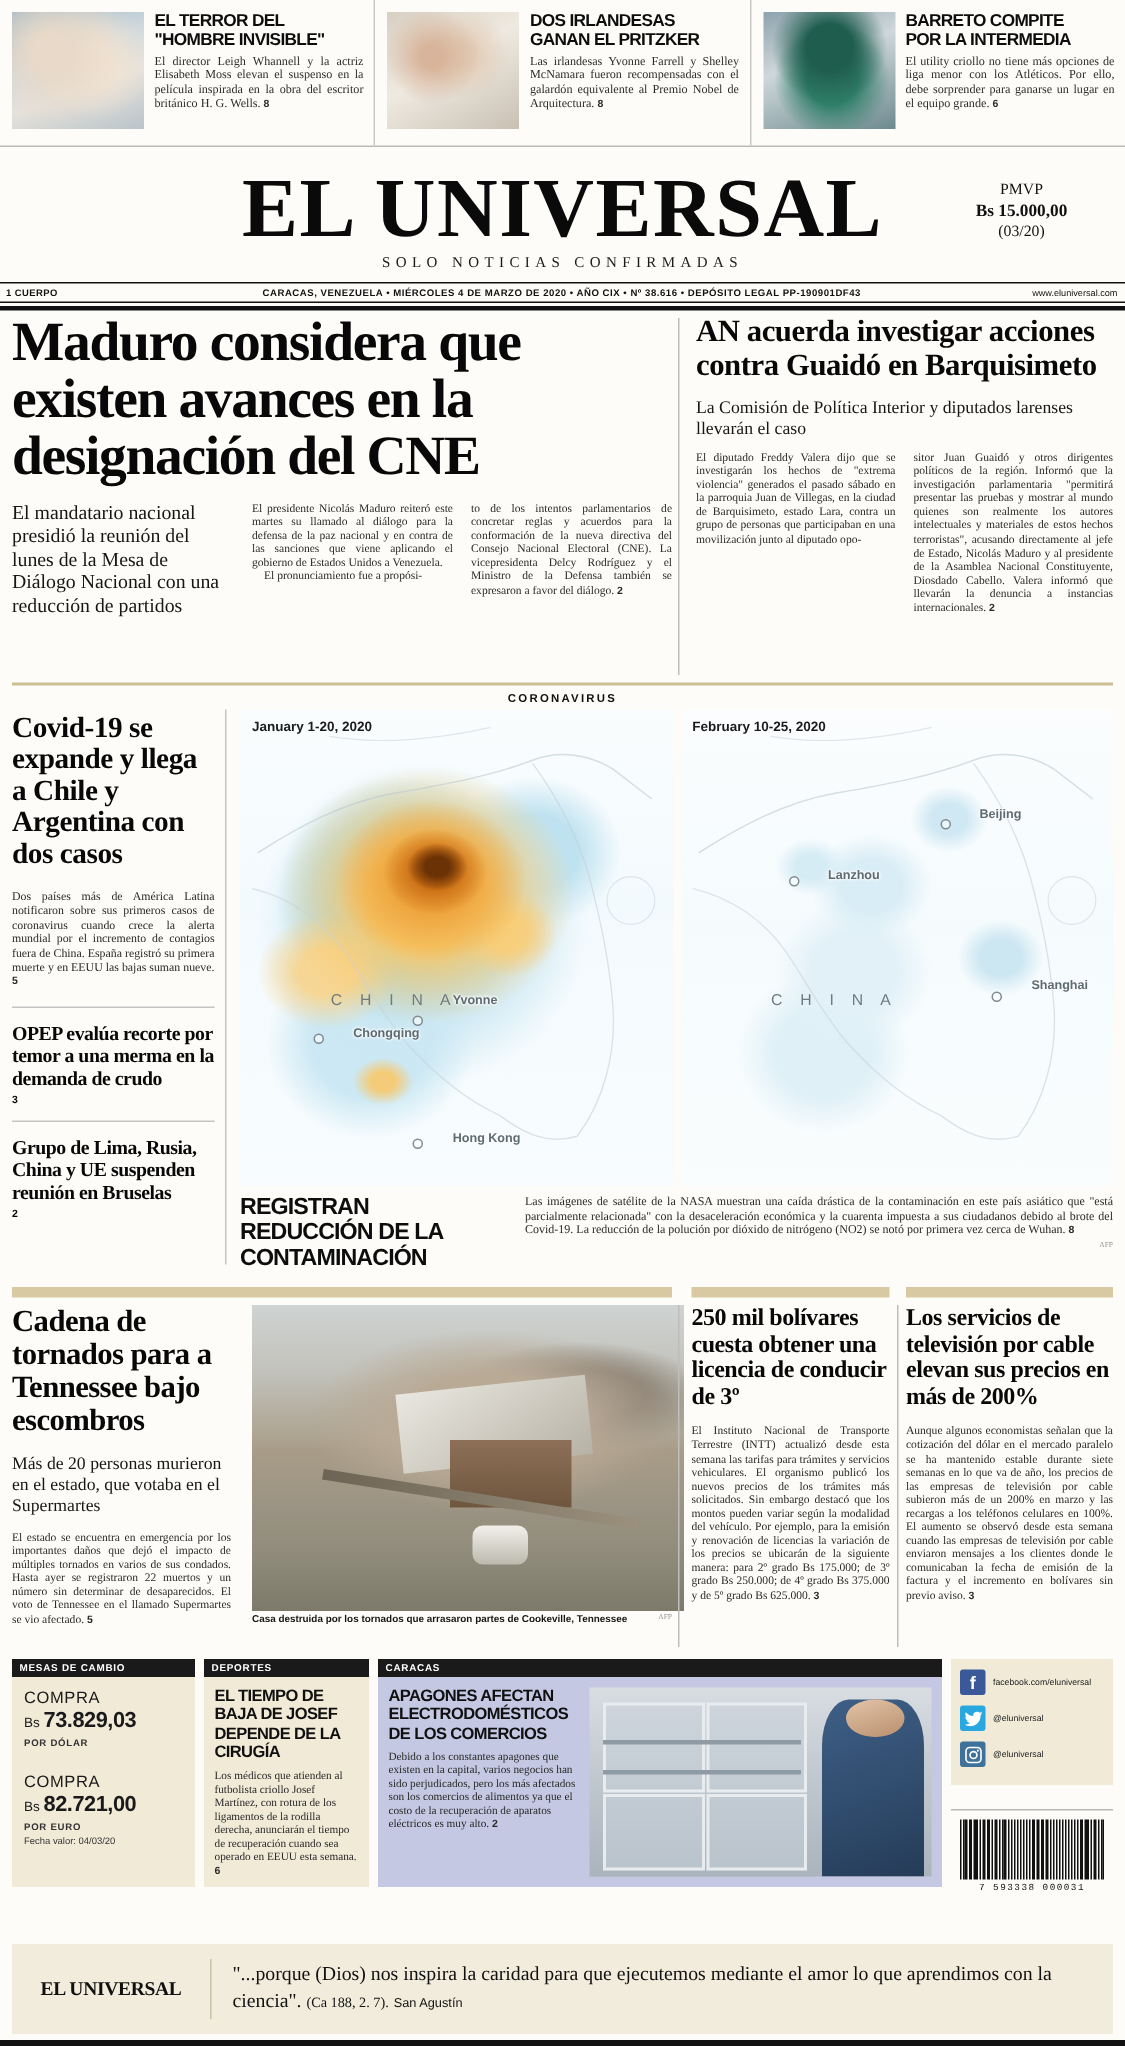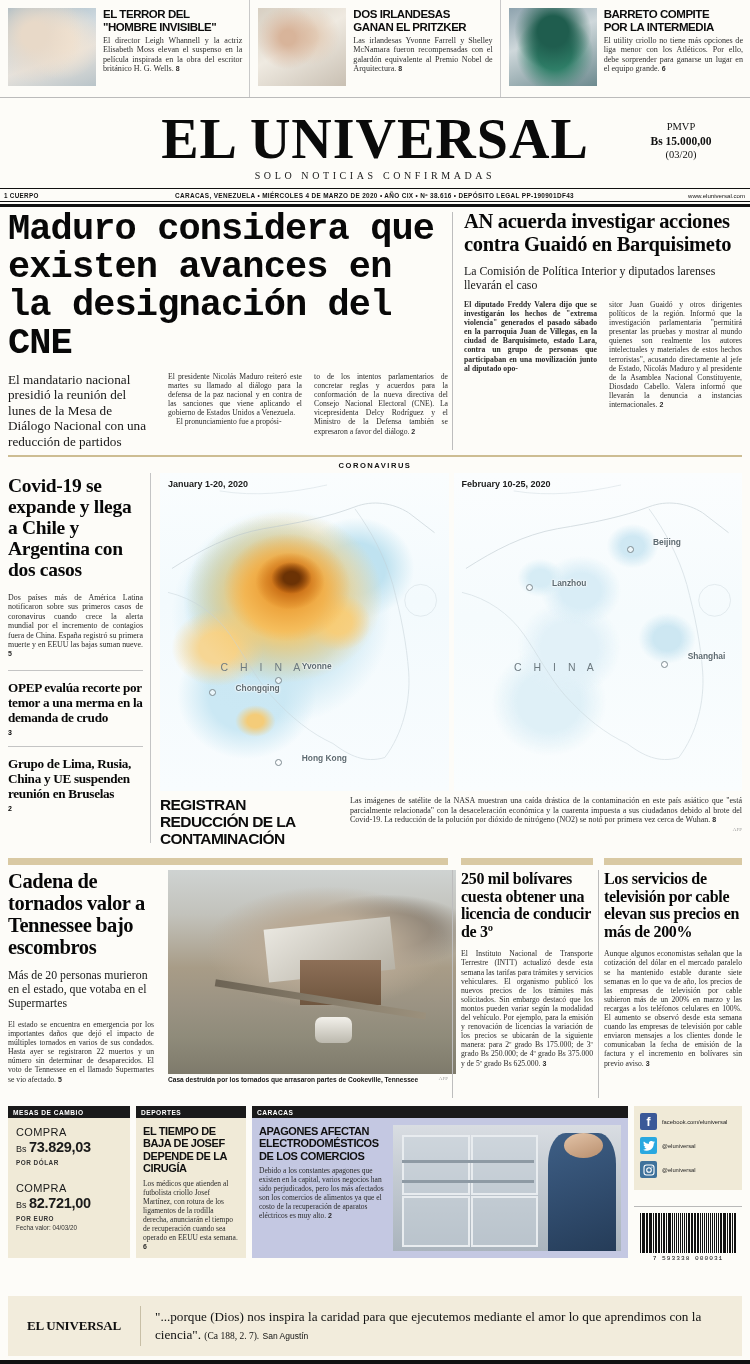--- a/index.html
+++ b/index.html
@@ -85,21 +85,21 @@
     color:#111;padding-right:5px;width:120px;text-align:right;}
   #datebar-rule{position:absolute;left:0;top:204px;width:750px;height:2.5px;background:#111;}
 
   
   #lead{position:absolute;left:0;top:210px;width:750px;height:245px;background:#fdfcf8;}
   #lead-left{position:absolute;left:8px;top:0;width:440px;}
   #lead-div{position:absolute;left:452px;top:2px;width:1px;height:238px;background:#bdbdbd;}
   #lead-right{position:absolute;left:464px;top:0;width:278px;}
 
   .hl-main{
-    font-family:Liberation Mono, monospace;font-weight:bold;color:#080808;
+    font-family:Liberation Serif, serif;font-weight:bold;color:#080808;
     font-size:37px;line-height:38px;letter-spacing:-0.9px;margin:0;
   }
   .hl-sec{
     font-family:"Liberation Serif", serif;font-weight:bold;color:#080808;
     font-size:20.5px;line-height:22.5px;letter-spacing:-0.3px;margin:0;
   }
   .deck{
     font-family:"Liberation Serif", serif;font-size:13.2px;line-height:15.4px;
     color:#161616;margin:0;
   }
@@ -391,21 +391,21 @@
         </div>
       </div>
     </div>
 
     <div id="lead-div"></div>
 
     <div id="lead-right">
       <h2 class="hl-sec">AN acuerda investigar acciones contra Guaidó en Barquisimeto</h2>
       <p class="deck-sm" style="margin-top:9px;">La Comisión de Política Interior y diputados larenses llevarán el caso</p>
       <div class="lead-cols" style="margin-top:8px;">
-        <div class="body-col" style="flex:1;font-weight:bold;">
+        <div class="body-col" style="flex:1;">
           <p>El diputado Freddy Valera dijo que se investigarán los hechos de "extrema violencia" generados el pasado sábado en la parroquia Juan de Villegas, en la ciudad de Barquisimeto, estado Lara, contra un grupo de personas que participaban en una movilización junto al diputado opo-</p>
         </div>
         <div class="body-col" style="flex:1;">
           <p><span>sitor Juan Guaidó y otros dirigentes políticos de la región. Informó que la investigación parlamentaria "permitirá presentar las pruebas y mostrar al mundo quienes son realmente los autores intelectuales y materiales de estos hechos terroristas", acusando directamente al jefe de Estado, Nicolás Maduro y al presidente de la Asamblea Nacional Constituyente, Diosdado Cabello. Valera informó que llevarán la denuncia a instancias internacionales.</span> <span class="pg">2</span></p>
         </div>
       </div>
     </div>
 
   </div>
 
@@ -478,21 +478,21 @@
     </div>
   </div>
 
   <div id="mid">
     <div id="mid-tan-a"></div>
     <div id="mid-tan-b"></div>
     <div id="mid-tan-c"></div>
 
     <div id="mid-left">
       <div style="width:146px;">
-        <h2 class="hl-mid">Cadena de tornados valor a Tennessee bajo escombros</h2>
+        <h2 class="hl-mid">Cadena de tornados para a Tennessee bajo escombros</h2>
         <p class="deck-sm" style="margin-top:10px;">Más de 20 personas murieron en el estado, que votaba en el Supermartes</p>
         <p class="body-col" style="margin-top:10px;"><span>El estado se encuentra en emergencia por los importantes daños que dejó el impacto de múltiples tornados en varios de sus condados. Hasta ayer se registraron 22 muertos y un número sin determinar de desaparecidos. El voto de Tennessee en el llamado Supermartes se vio afectado.</span> <span class="pg">5</span></p>
       </div>
       <div id="tornado-photo">
         <div class="roof"></div>
         <div class="wall"></div>
         <div class="pole"></div>
         <div class="tank"></div>
       </div>
       <p id="tornado-cap">Casa destruida por los tornados que arrasaron partes de Cookeville, Tennessee</p>

